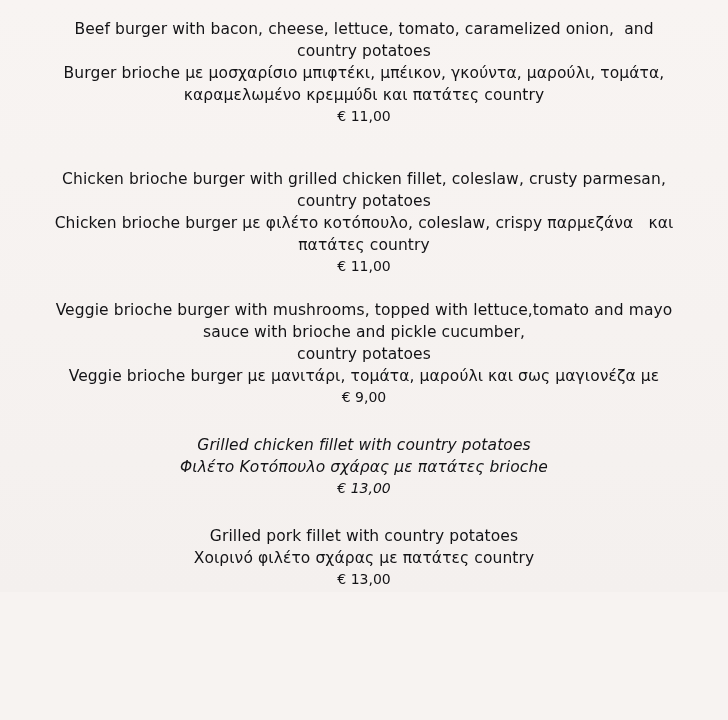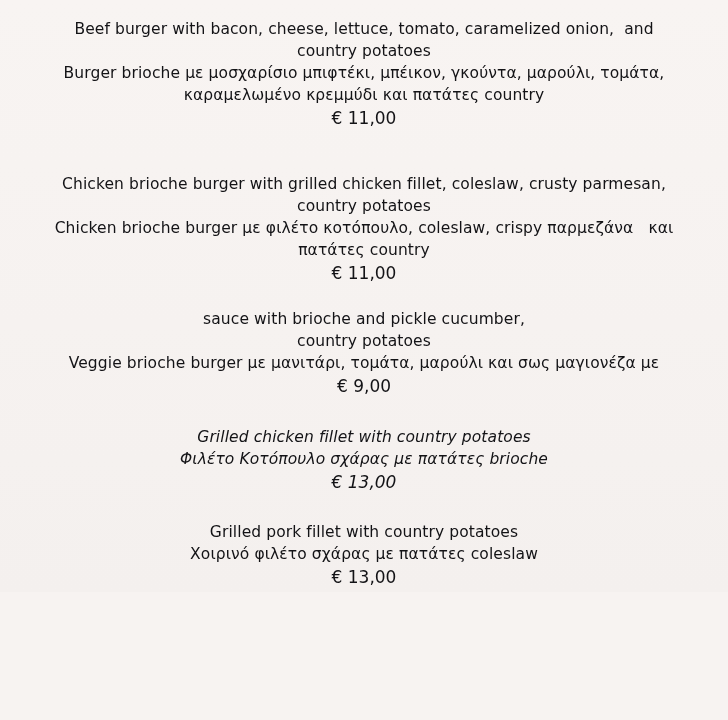--- a/index.html
+++ b/index.html
@@ -31,21 +31,21 @@
     letter-spacing: 0.1px;
     white-space: pre-wrap;
   }
   .line.en {
     color: #131316;
   }
   .line.gr {
     color: #131316;
   }
   .price {
-    font-size: 17px;
+    font-size: 14px;
     line-height: 1.5;
     color: #131316;
   }
   .item-1 { margin-bottom: 22px; }
   .item-2 { margin-bottom: 22px; margin-top: 41px; }
   .item-3 { margin-bottom: 26px; }
   .item-4 { margin-bottom: 26px; font-style: italic; }
   .item-5 { margin-bottom: 0; }
 </style>
 </head>
@@ -63,31 +63,32 @@
 
   <div class="menu-item item-2">
     <div class="line en">Chicken brioche burger with grilled chicken fillet, coleslaw, crusty parmesan,</div>
     <div class="line en">country potatoes</div>
     <div class="line gr">Chicken brioche burger με φιλέτο κοτόπουλο, coleslaw, crispy παρμεζάνα   και</div>
     <div class="line gr">πατάτες country</div>
     <div class="price">€ 11,00</div>
   </div>
 
   <div class="menu-item item-3">
+    <div class="line en">Veggie brioche burger with mushrooms, topped with lettuce,tomato and mayo</div>
     <div class="line en">sauce with brioche and pickle cucumber,</div>
     <div class="line en">country potatoes</div>
     <div class="line gr">Veggie brioche burger με μανιτάρι, τομάτα, μαρούλι και σως μαγιονέζα με</div>
     <div class="price">€ 9,00</div>
   </div>
 
   <div class="menu-item item-4">
     <div class="line en">Grilled chicken fillet with country potatoes</div>
     <div class="line gr">Φιλέτο Κοτόπουλο σχάρας με πατάτες brioche</div>
     <div class="price">€ 13,00</div>
   </div>
 
   <div class="menu-item item-5">
     <div class="line en">Grilled pork fillet with country potatoes</div>
-    <div class="line gr">Χοιρινό φιλέτο σχάρας με πατάτες coleslaw</div>
+    <div class="line gr">Χοιρινό φιλέτο σχάρας με πατάτες country</div>
     <div class="price">€ 13,00</div>
   </div>
 
 </div>
 
 </body></html>

